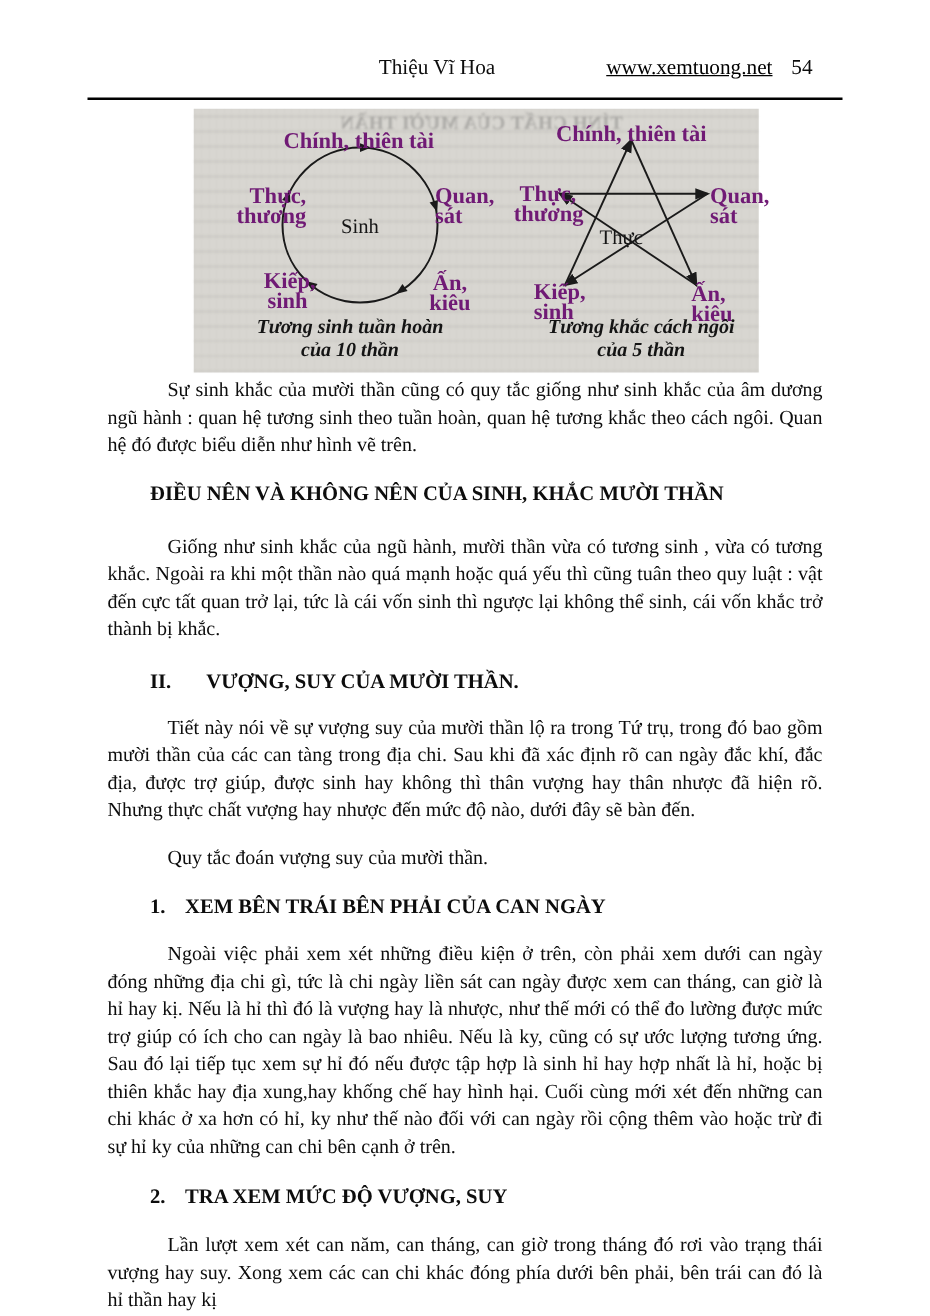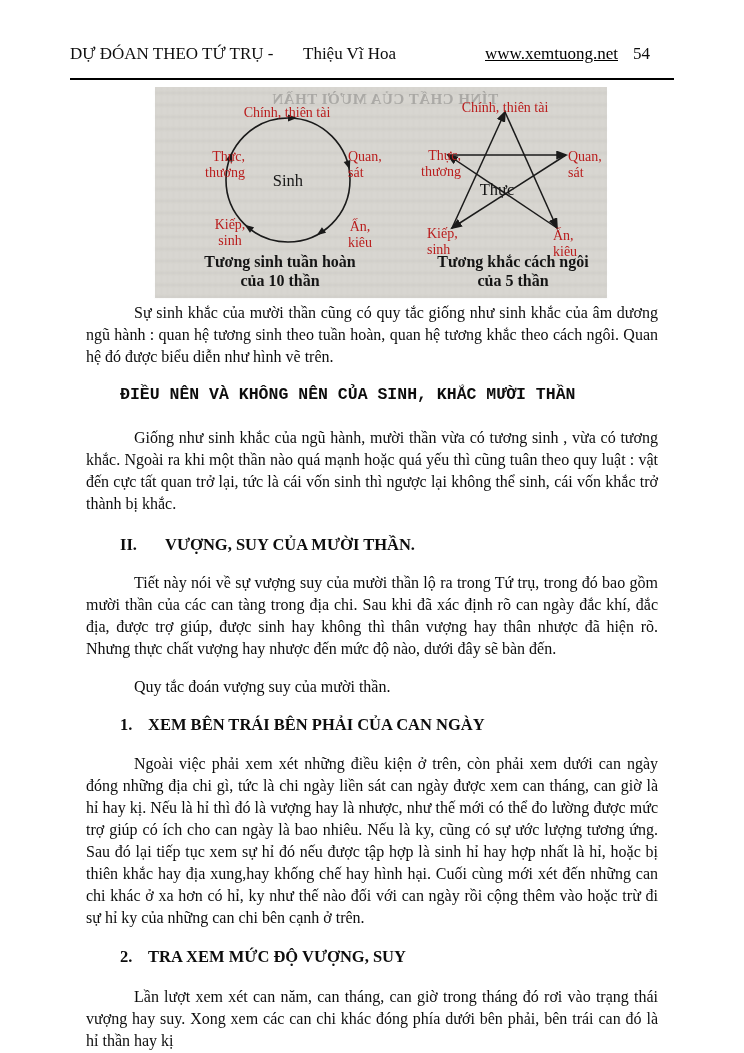--- a/index.html
+++ b/index.html
@@ -32,51 +32,50 @@
     filter: blur(1px); opacity: .55; pointer-events: none;
   }
   .bleed {
     position: absolute; top: 4px; left: 110px; width: 240px;
     text-align: center; font-weight: bold; font-size: 15px; letter-spacing: .5px;
     color: rgba(70,70,70,.30); transform: scaleX(-1); filter: blur(.7px);
     white-space: nowrap; pointer-events: none;
   }
   .fig-svg { position: absolute; left: 0; top: 0; }
   .dlabel {
-    position: absolute; font-weight: normal; font-size: 14px; line-height: 15.5px;
-    white-space: pre-line; color: #b91c1c;
+    position: absolute; font-weight: bold; font-size: 18px; line-height: 15.5px;
+    white-space: pre-line; color: #701a75;
   }
   .dcenter { position: absolute; font-size: 16.5px; color: #161616; text-align: center; }
   .dcaption {
     position: absolute; top: 165px; width: 200px; text-align: center;
-    font-weight: bold; font-size: 16px; line-height: 19px;
+    font-style: italic; font-weight: bold; font-size: 16px; line-height: 19px;
     white-space: pre-line; color: #141414;
   }
 
   
   .para {
     font-size: 16px; line-height: 22px; text-align: justify;
     text-indent: 48px; margin: 16px;
   }
   .para-intro { margin-top: 4px; }
   .heading { font-weight: bold; font-size: 16.5px; line-height: 22px; }
-  .h-dieu { margin: 10px 0 21px 50px; font-family: Liberation Mono, monospace; }
+  .h-dieu { margin: 10px 0 21px 50px; }
   .h-ii   { margin: 19px 0 13px 50px; }
   .h-one  { margin: 14px 0 17px 50px; }
   .h-two  { margin: 5px 0 17px 50px; line-height: 24px; }
   .num-wide { display: inline-block; width: 45px; }
   .num-narrow { display: inline-block; width: 28px; }
 </style>
 </head>
 <body>
 
 <div class="page">
 
   <div class="header">
-    <span class="h-title">DỰ ĐÓAN THEO TỨ TRỤ -</span>
     <span class="h-author">Thiệu Vĩ Hoa</span>
     <a class="h-site">www.xemtuong.net</a>
     <span class="h-page">54</span>
   </div>
 
   <div class="figure">
     <div class="bleed">TÍNH CHẤT CỦA MƯỜI THẦN</div>
 
     <svg class="fig-svg" width="452" height="211" viewBox="0 0 452 211">
       <defs>

